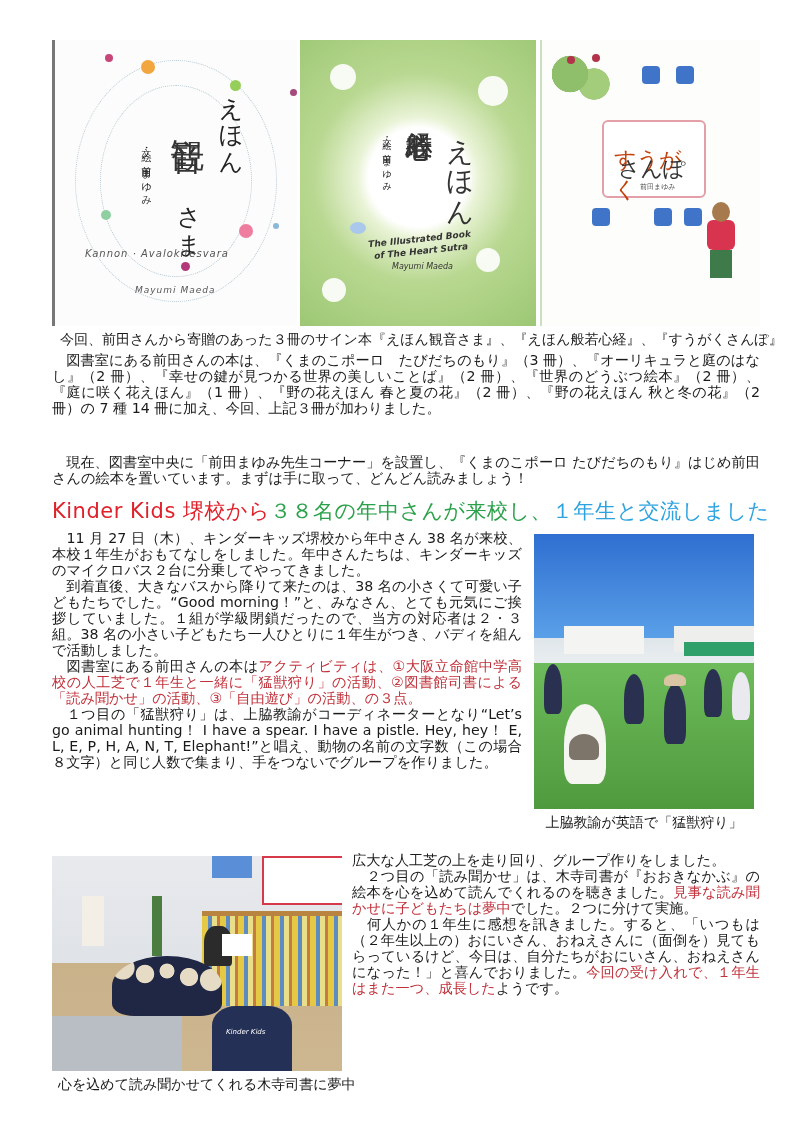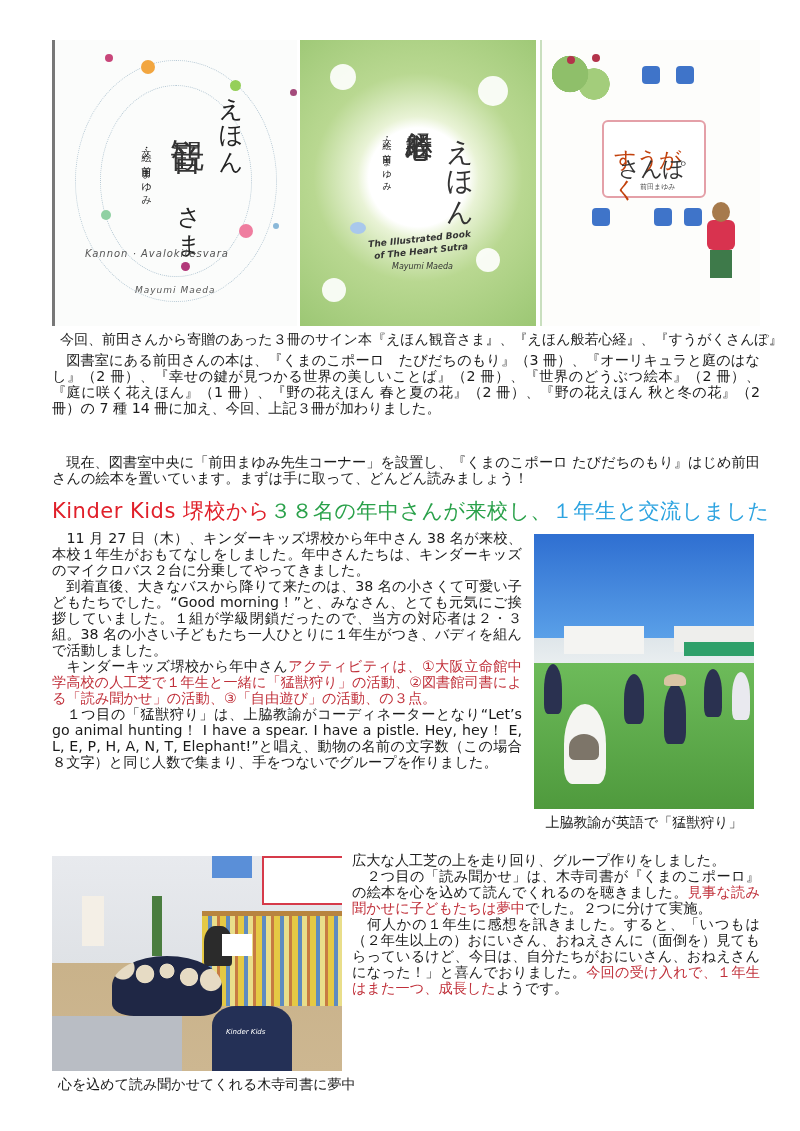--- a/index.html
+++ b/index.html
@@ -95,21 +95,21 @@
 <div class="para" style="left:52px;top:352px;width:708px;">　図書室にある前田さんの本は、『くまのこポーロ　たびだちのもり』（3 冊）、『オーリキュラと庭のはなし』（2 冊）、『幸せの鍵が見つかる世界の美しいことば』（2 冊）、『世界のどうぶつ絵本』（2 冊）、『庭に咲く花えほん』（1 冊）、『野の花えほん 春と夏の花』（2 冊）、『野の花えほん 秋と冬の花』（2冊）の 7 種 14 冊に加え、今回、上記３冊が加わりました。</div>
 <div class="para" style="left:52px;top:454px;width:708px;">　現在、図書室中央に「前田まゆみ先生コーナー」を設置し、『くまのこポーロ たびだちのもり』はじめ前田さんの絵本を置いています。まずは手に取って、どんどん読みましょう！</div>
 
 <div class="headline">
   <span class="h-red">Kinder Kids 堺校から</span><span class="h-green">３８名の年中さんが来校し、</span><span class="h-blue">１年生と交流しました</span>
 </div>
 
 <div class="para" style="left:52px;top:530px;width:470px;">
   <div>　11 月 27 日（木）、キンダーキッズ堺校から年中さん 38 名が来校、本校１年生がおもてなしをしました。年中さんたちは、キンダーキッズのマイクロバス２台に分乗してやってきました。</div>
   <div>　到着直後、大きなバスから降りて来たのは、38 名の小さくて可愛い子どもたちでした。“Good morning！”と、みなさん、とても元気にご挨拶していました。１組が学級閉鎖だったので、当方の対応者は２・３組。38 名の小さい子どもたち一人ひとりに１年生がつき、バディを組んで活動しました。</div>
-  <div><span>　キンダーキッズ堺校から年中さん</span><span class="red">アクティビティは、①大阪立命館中学高校の人工芝で１年生と一緒に「猛獣狩り」の活動、②図書館司書による「読み聞かせ」の活動、③「自由遊び」の活動、の３点。</span></div>
+  <div><span>　図書室にある前田さんの本は</span><span class="red">アクティビティは、①大阪立命館中学高校の人工芝で１年生と一緒に「猛獣狩り」の活動、②図書館司書による「読み聞かせ」の活動、③「自由遊び」の活動、の３点。</span></div>
   <div>　１つ目の「猛獣狩り」は、上脇教諭がコーディネーターとなり“Let’s go animal hunting！ I have a spear. I have a pistle. Hey, hey！ E, L, E, P, H, A, N, T, Elephant!”と唱え、動物の名前の文字数（この場合８文字）と同じ人数で集まり、手をつないでグループを作りました。</div>
 </div>
 
 <div class="photo photo1">
   <div class="abs" style="left:30px;top:92px;width:80px;height:28px;background:#f4f4f2;"></div>
   <div class="abs" style="left:140px;top:92px;width:80px;height:26px;background:#eeeeec;"></div>
   <div class="abs" style="left:150px;top:108px;width:70px;height:14px;background:#2fa06a;"></div>
   <div class="kid" style="left:30px;top:170px;width:42px;height:80px;background:#f5f5f2;"></div>
   <div class="kid" style="left:35px;top:200px;width:30px;height:26px;background:#7d7569;"></div>
   <div class="kid" style="left:130px;top:150px;width:22px;height:60px;background:#2a3150;"></div>
@@ -132,15 +132,15 @@
   <div class="kid" style="left:60px;top:100px;width:110px;height:60px;background:radial-gradient(circle at 10% 20%, #e6dbc4 0 10%, transparent 11%),radial-gradient(circle at 30% 30%, #e6dbc4 0 10%, transparent 11%),radial-gradient(circle at 50% 25%, #e6dbc4 0 10%, transparent 11%),radial-gradient(circle at 70% 35%, #e6dbc4 0 10%, transparent 11%),radial-gradient(circle at 90% 40%, #e6dbc4 0 10%, transparent 11%),#1f2745;"></div>
   <div class="abs" style="left:0;top:160px;width:130px;height:55px;background:#b9bdc4;"></div>
   <div class="abs" style="left:160px;top:150px;width:80px;height:65px;background:#243056;border-radius:30% 30% 0 0;">
     <div style="position:absolute;left:14px;top:22px;font-size:7px;color:#fff;font-style:italic;">Kinder Kids</div>
   </div>
 </div>
 <div class="caption" style="left:58px;top:1076px;width:290px;">心を込めて読み聞かせてくれる木寺司書に夢中</div>
 
 <div class="para" style="left:352px;top:852px;width:408px;">
   <div>広大な人工芝の上を走り回り、グループ作りをしました。</div>
-  <div><span>　２つ目の「読み聞かせ」は、木寺司書が『くまのこポーロ』の絵本を心を込めて読んでくれるのを聴きました。</span><span class="red">見事な読み聞かせに子どもたちは夢中</span><span>でした。２つに分けて実施。</span></div>
+  <div><span>　２つ目の「読み聞かせ」は、木寺司書が『おおきなかぶ』の絵本を心を込めて読んでくれるのを聴きました。</span><span class="red">見事な読み聞かせに子どもたちは夢中</span><span>でした。２つに分けて実施。</span></div>
   <div><span>　何人かの１年生に感想を訊きました。すると、「いつもは（２年生以上の）おにいさん、おねえさんに（面倒を）見てもらっているけど、今日は、自分たちがおにいさん、おねえさんになった！」と喜んでおりました。</span><span class="red">今回の受け入れで、１年生はまた一つ、成長した</span><span>ようです。</span></div>
 </div>
 
 </body></html>

